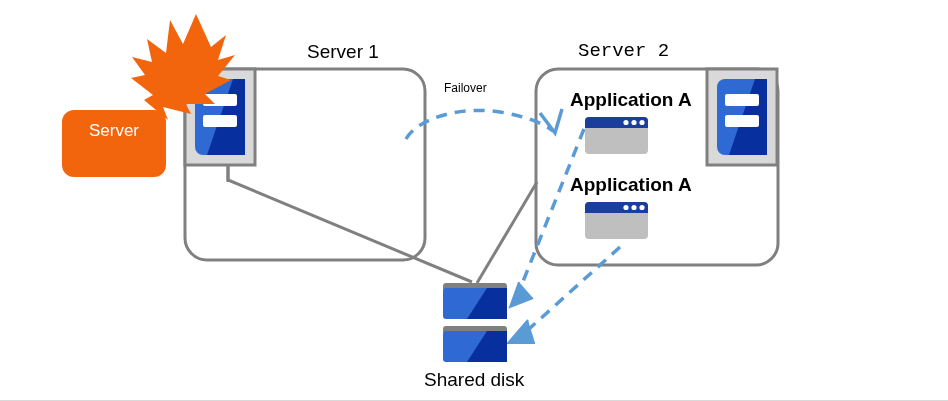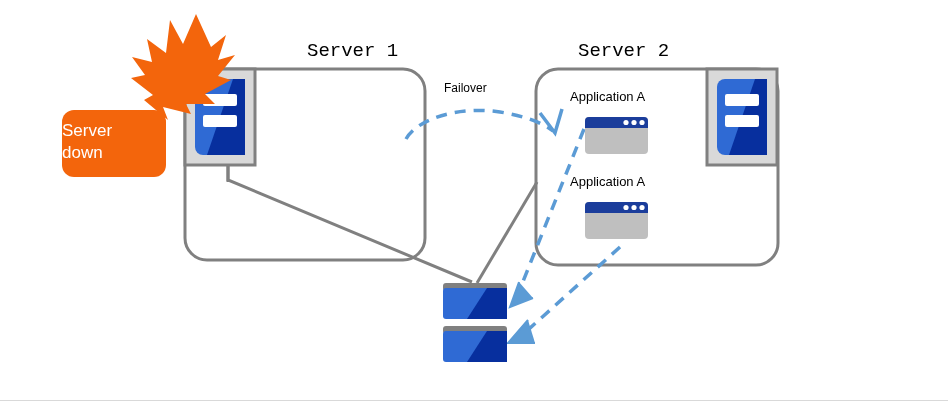--- a/index.html
+++ b/index.html
@@ -26,33 +26,34 @@
   .lbl {
     position: absolute;
     color: #000000;
     white-space: nowrap;
     line-height: 1;
   }
   .title-lbl {
     font-size: 19px;
   }
   .app-lbl {
-    font-size: 13px;
+    font-size: 19px;
+    font-weight: bold;
   }
   .failover-lbl {
     font-size: 12px;
   }
   .disk-lbl {
     font-size: 19px;
   }
   .badge-text {
     position: absolute;
     color: #ffffff;
     font-size: 17px;
-    text-align: left;
+    text-align: center;
     line-height: 22px;
     width: 104px;
     left: 62px;
     top: 120px;
   }
   .bottom-rule {
     position: absolute;
     left: 0;
     bottom: 0;
     width: 948px;
@@ -175,31 +176,31 @@
     <g>
       <rect x="585" y="202" width="63" height="37" rx="4" ry="4" fill="#bfbfbf"></rect>
       <path d="M 589 202 L 644 202 A 4 4 0 0 1 648 206 L 648 213 L 585 213 L 585 206 A 4 4 0 0 1 589 202 Z" fill="#1b3d9b"></path>
       <circle cx="626" cy="207.5" r="2.6" fill="#ffffff"></circle>
       <circle cx="634" cy="207.5" r="2.6" fill="#ffffff"></circle>
       <circle cx="642" cy="207.5" r="2.6" fill="#ffffff"></circle>
     </g>
 
   </svg>
 
-  <div class="lbl title-lbl" style="left:307px; top:42px;font-family:Liberation Mono, monospace;">Server 1</div>
+  <div class="lbl title-lbl" style="left:307px; top:42px;">Server 1</div>
 
   <div class="lbl title-lbl" style="left:578px; top:42px;font-family:Liberation Mono, monospace;">Server 2</div>
 
   <div class="lbl failover-lbl" style="left:444px; top:82px;">Failover</div>
 
   <div class="lbl app-lbl" style="left:570px; top:90px;">Application A</div>
 
   <div class="lbl app-lbl" style="left:570px; top:175px;">Application A</div>
 
+  <div class="lbl disk-lbl" style="left:424px; top:370px;">Shared disk</div>
 
   <div class="badge-text">
     <div>Server</div>
-    <div>down</div>
   </div>
 
   <div class="bottom-rule"></div>
 
 </div>
 
 </body></html>

